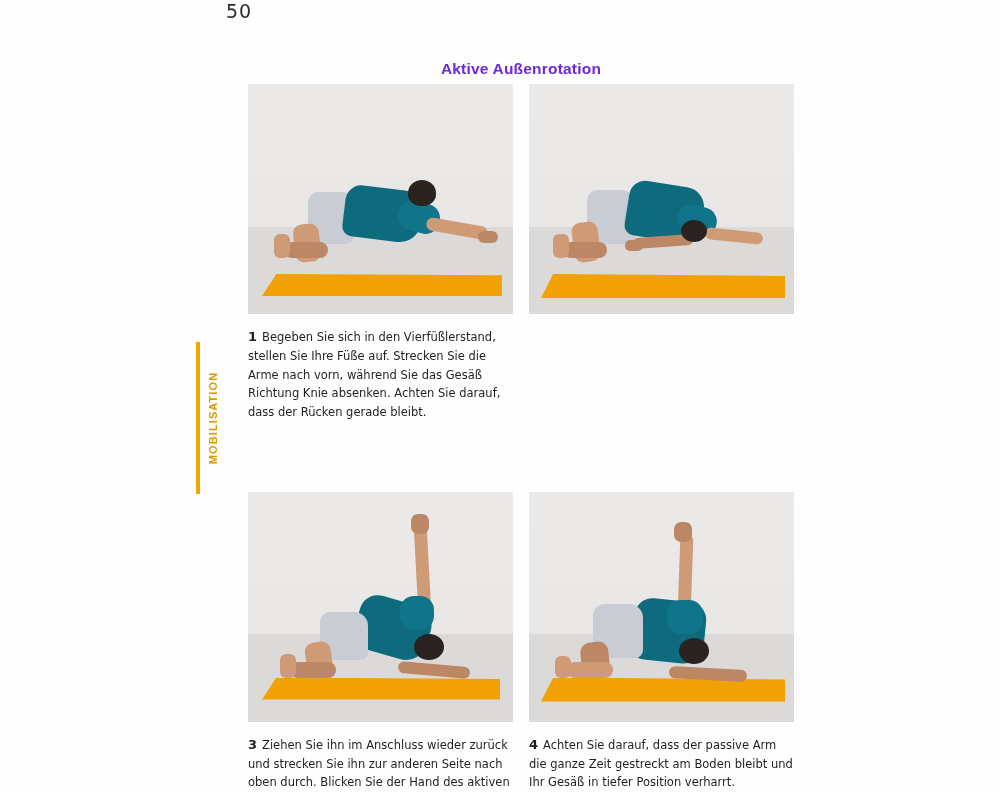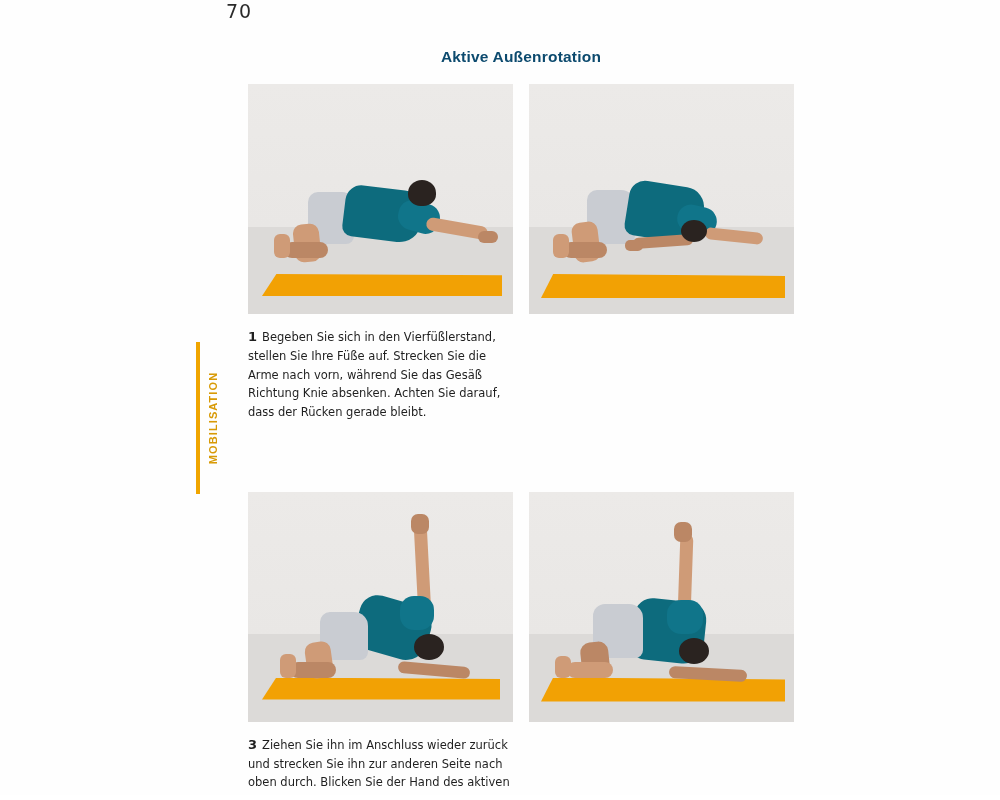--- a/index.html
+++ b/index.html
@@ -52,27 +52,27 @@
     font-size: 11px;
     font-weight: bold;
     letter-spacing: 1.1px;
     color: #d89a06;
   }
 
   
   .exercise-title {
     position: absolute;
     left: 248px;
-    top: 48px;
+    top: 60px;
     width: 546px;
     text-align: center;
     font-size: 15.5px;
     font-weight: bold;
     letter-spacing: 0.2px;
-    color: #0c4a6e;
+    color: #6d28d9;
   }
 
   
   .grid {
     position: absolute;
     left: 248px;
     top: 84px;
     width: 546px;
   }
   .row {
@@ -134,21 +134,21 @@
     width: 1000px;
     height: 5px;
     background: #ffffff;
   }
 </style>
 </head>
 <body>
 
 <div class="page">
 
-  <div class="page-number">70</div>
+  <div class="page-number">50</div>
 
   <div class="side-tab">
     <span>MOBILISATION</span>
   </div>
 
   <div class="exercise-title">Aktive Außenrotation</div>
 
   <div class="grid">
 
     <div class="row first">
@@ -222,20 +222,23 @@
           <div class="fig skin-d" style="left:145px; top:30px; width:18px; height:20px; border-radius:7px;"></div>
           <div class="fig shirt" style="left:104px; top:108px; width:72px; height:62px; border-radius:18px 18px 20px 14px; transform: rotate(6deg);"></div>
           <div class="fig shirt2" style="left:138px; top:108px; width:36px; height:34px; border-radius:14px;"></div>
           <div class="fig shorts" style="left:64px; top:112px; width:50px; height:54px; border-radius:12px 14px 8px 8px;"></div>
           <div class="fig hair" style="left:150px; top:146px; width:30px; height:26px; border-radius:50%;"></div>
           <div class="fig skin-d" style="left:140px; top:176px; width:78px; height:12px; border-radius:6px; transform: rotate(3deg);"></div>
           <div class="fig skin-d" style="left:52px; top:150px; width:28px; height:34px; border-radius:10px; transform: rotate(-6deg);"></div>
           <div class="fig skin" style="left:38px; top:170px; width:46px; height:16px; border-radius:8px;"></div>
           <div class="fig skin" style="left:26px; top:164px; width:16px; height:22px; border-radius:6px;"></div>
         </div>
+        <div class="caption">
+          <span class="num">4</span><span>Achten Sie darauf, dass der passive Arm die ganze Zeit gestreckt am Boden bleibt und Ihr Gesäß in tiefer Position verharrt.</span>
+        </div>
       </div>
 
     </div>
 
   </div>
 
   <div class="clip-bottom"></div>
 </div>
 
 </body></html>

